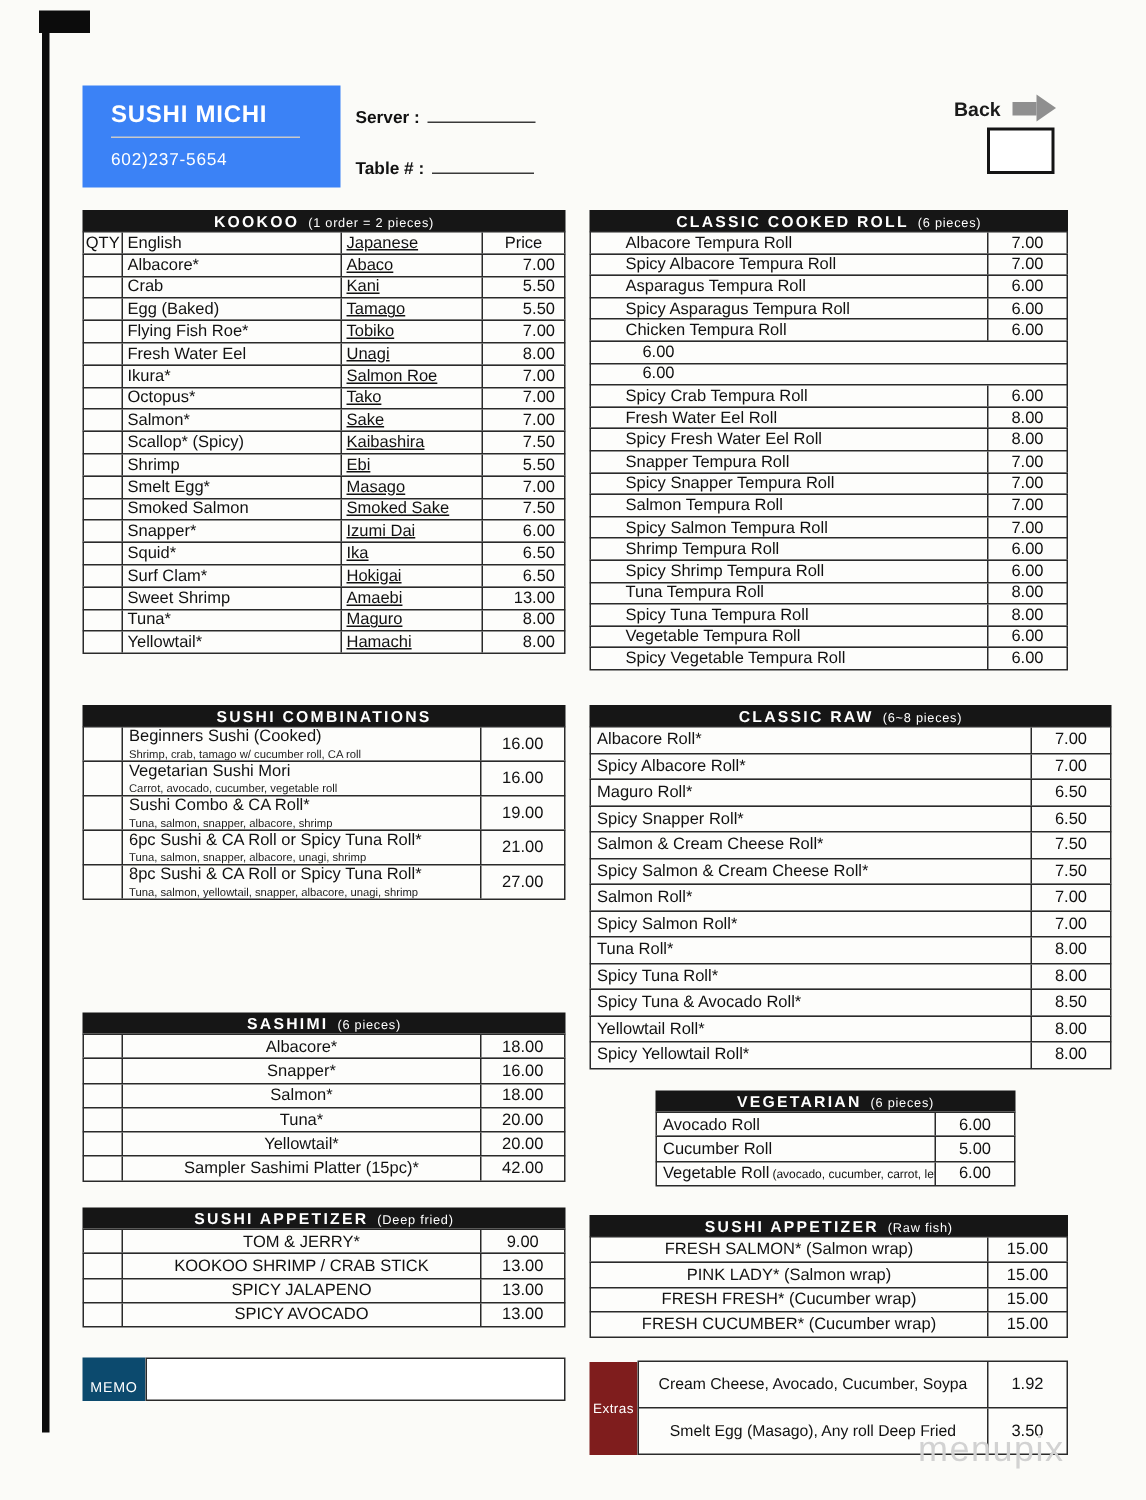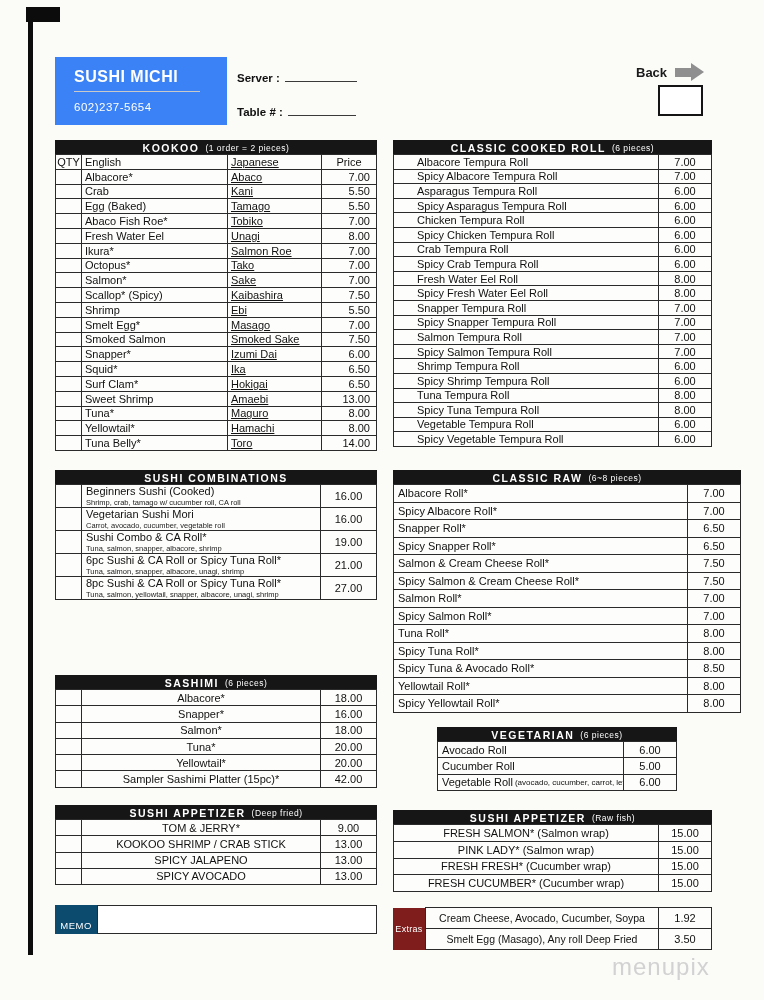--- a/index.html
+++ b/index.html
@@ -83,21 +83,21 @@
   .sec-veg .mrow { height:17.3px; }
   .veg-desc { font-size:8px; margin-left:2px; }
 
   .sec-appraw { left:393px; top:810px; width:319px; }
   .sec-appraw .mrow { height:17.8px; }
 
   
   .extras-wrap { position:absolute; left:393px; top:908px; width:319px; display:flex; }
   .extras-label { width:32px; background:#7f1d1d; color:#fff; font-size:9px; display:flex; align-items:center; justify-content:center; letter-spacing:.3px; }
   .extras-rows { flex:1; }
-  .extras-rows .mrow { height:22px; }
+  .extras-rows .mrow { height:32px; }
   .c-ename { flex:1; justify-content:center; font-size:10.5px; }
 
   .watermark { position:absolute; left:612px; top:953px; font-size:24px; color:#d2d2d2; letter-spacing:1px; }
 </style>
 </head>
 <body>
 
 <div class="page">
 
   <div class="scan-line-left"></div>
@@ -154,21 +154,21 @@
 
         <div class="mrow">
           <div class="mcell c-qty"></div>
           <div class="mcell c-eng">Egg (Baked)</div>
           <div class="mcell c-jap">Tamago</div>
           <div class="mcell c-price">5.50</div>
         </div>
 
         <div class="mrow">
           <div class="mcell c-qty"></div>
-          <div class="mcell c-eng">Abaco Fish Roe*</div>
+          <div class="mcell c-eng">Flying Fish Roe*</div>
           <div class="mcell c-jap">Tobiko</div>
           <div class="mcell c-price">7.00</div>
         </div>
 
         <div class="mrow">
           <div class="mcell c-qty"></div>
           <div class="mcell c-eng">Fresh Water Eel</div>
           <div class="mcell c-jap">Unagi</div>
           <div class="mcell c-price">8.00</div>
         </div>
@@ -257,26 +257,20 @@
           <div class="mcell c-price">8.00</div>
         </div>
 
         <div class="mrow">
           <div class="mcell c-qty"></div>
           <div class="mcell c-eng">Yellowtail*</div>
           <div class="mcell c-jap">Hamachi</div>
           <div class="mcell c-price">8.00</div>
         </div>
 
-        <div class="mrow">
-          <div class="mcell c-qty"></div>
-          <div class="mcell c-eng">Tuna Belly*</div>
-          <div class="mcell c-jap">Toro</div>
-          <div class="mcell c-price">14.00</div>
-        </div>
       </div>
   </div>
 
   <div class="menu-sec sec-combos">
     <div class="sec-bar">
       <span class="sec-title">SUSHI COMBINATIONS</span>
     </div>
     <div>
 
         <div class="mrow">
@@ -435,26 +429,24 @@
           <div class="mcell c-name">Spicy Asparagus Tempura Roll</div>
           <div class="mcell c-p52">6.00</div>
         </div>
 
         <div class="mrow">
           <div class="mcell c-name">Chicken Tempura Roll</div>
           <div class="mcell c-p52">6.00</div>
         </div>
 
         <div class="mrow">
-          <div class="mcell c-name">Spicy Chicken Tempura Roll</div>
-          <div class="mcell c-p52">6.00</div>
-        </div>
-
-        <div class="mrow">
-          <div class="mcell c-name">Crab Tempura Roll</div>
+          <div class="mcell c-p52">6.00</div>
+        </div>
+
+        <div class="mrow">
           <div class="mcell c-p52">6.00</div>
         </div>
 
         <div class="mrow">
           <div class="mcell c-name">Spicy Crab Tempura Roll</div>
           <div class="mcell c-p52">6.00</div>
         </div>
 
         <div class="mrow">
           <div class="mcell c-name">Fresh Water Eel Roll</div>
@@ -529,21 +521,21 @@
           <div class="mcell c-name">Albacore Roll*</div>
           <div class="mcell c-p52">7.00</div>
         </div>
 
         <div class="mrow">
           <div class="mcell c-name">Spicy Albacore Roll*</div>
           <div class="mcell c-p52">7.00</div>
         </div>
 
         <div class="mrow">
-          <div class="mcell c-name">Snapper Roll*</div>
+          <div class="mcell c-name">Maguro Roll*</div>
           <div class="mcell c-p52">6.50</div>
         </div>
 
         <div class="mrow">
           <div class="mcell c-name">Spicy Snapper Roll*</div>
           <div class="mcell c-p52">6.50</div>
         </div>
 
         <div class="mrow">
           <div class="mcell c-name">Salmon &amp; Cream Cheese Roll*</div>

